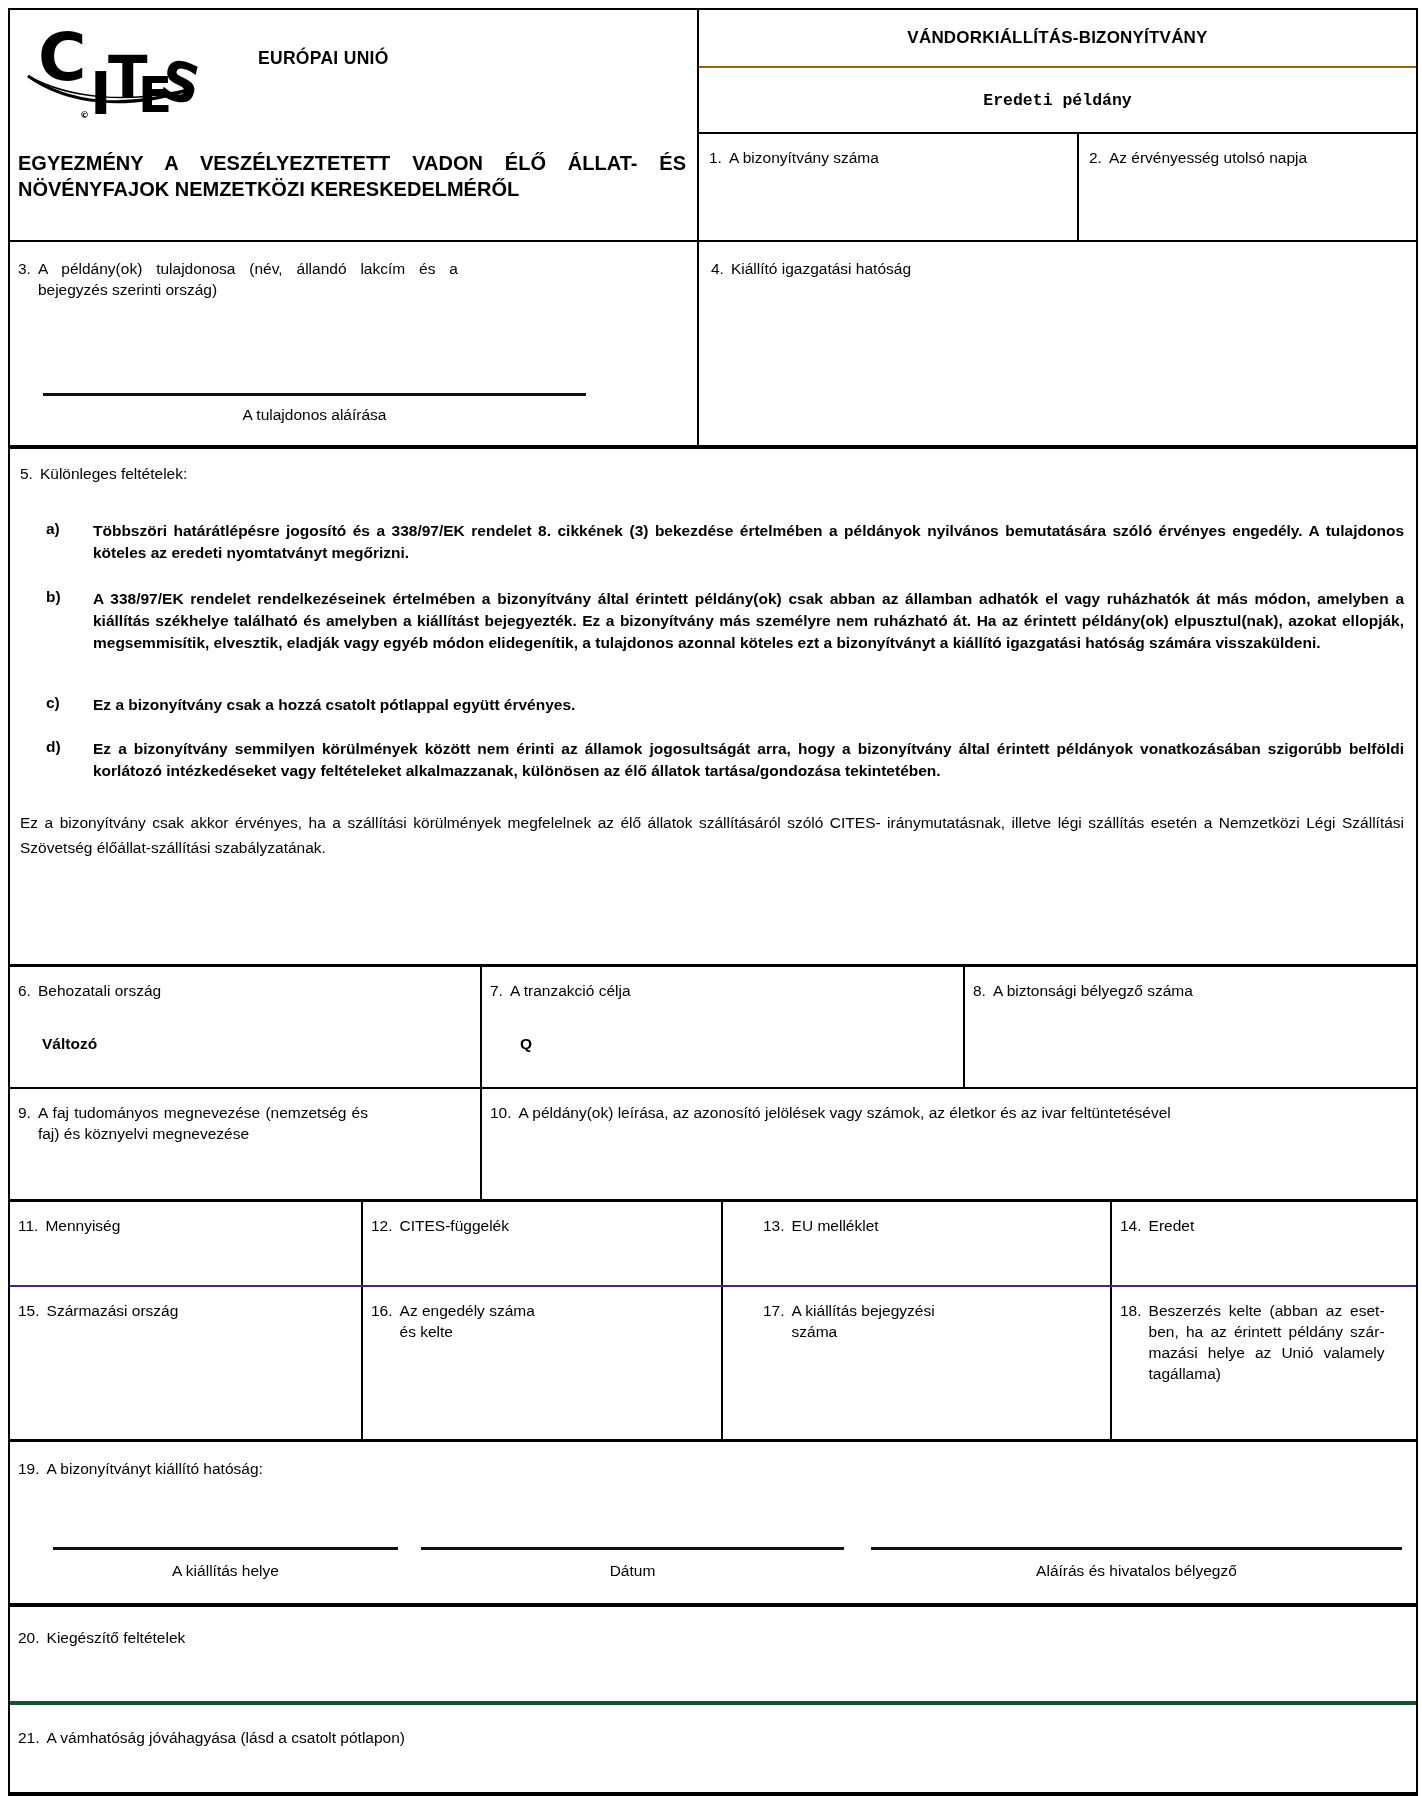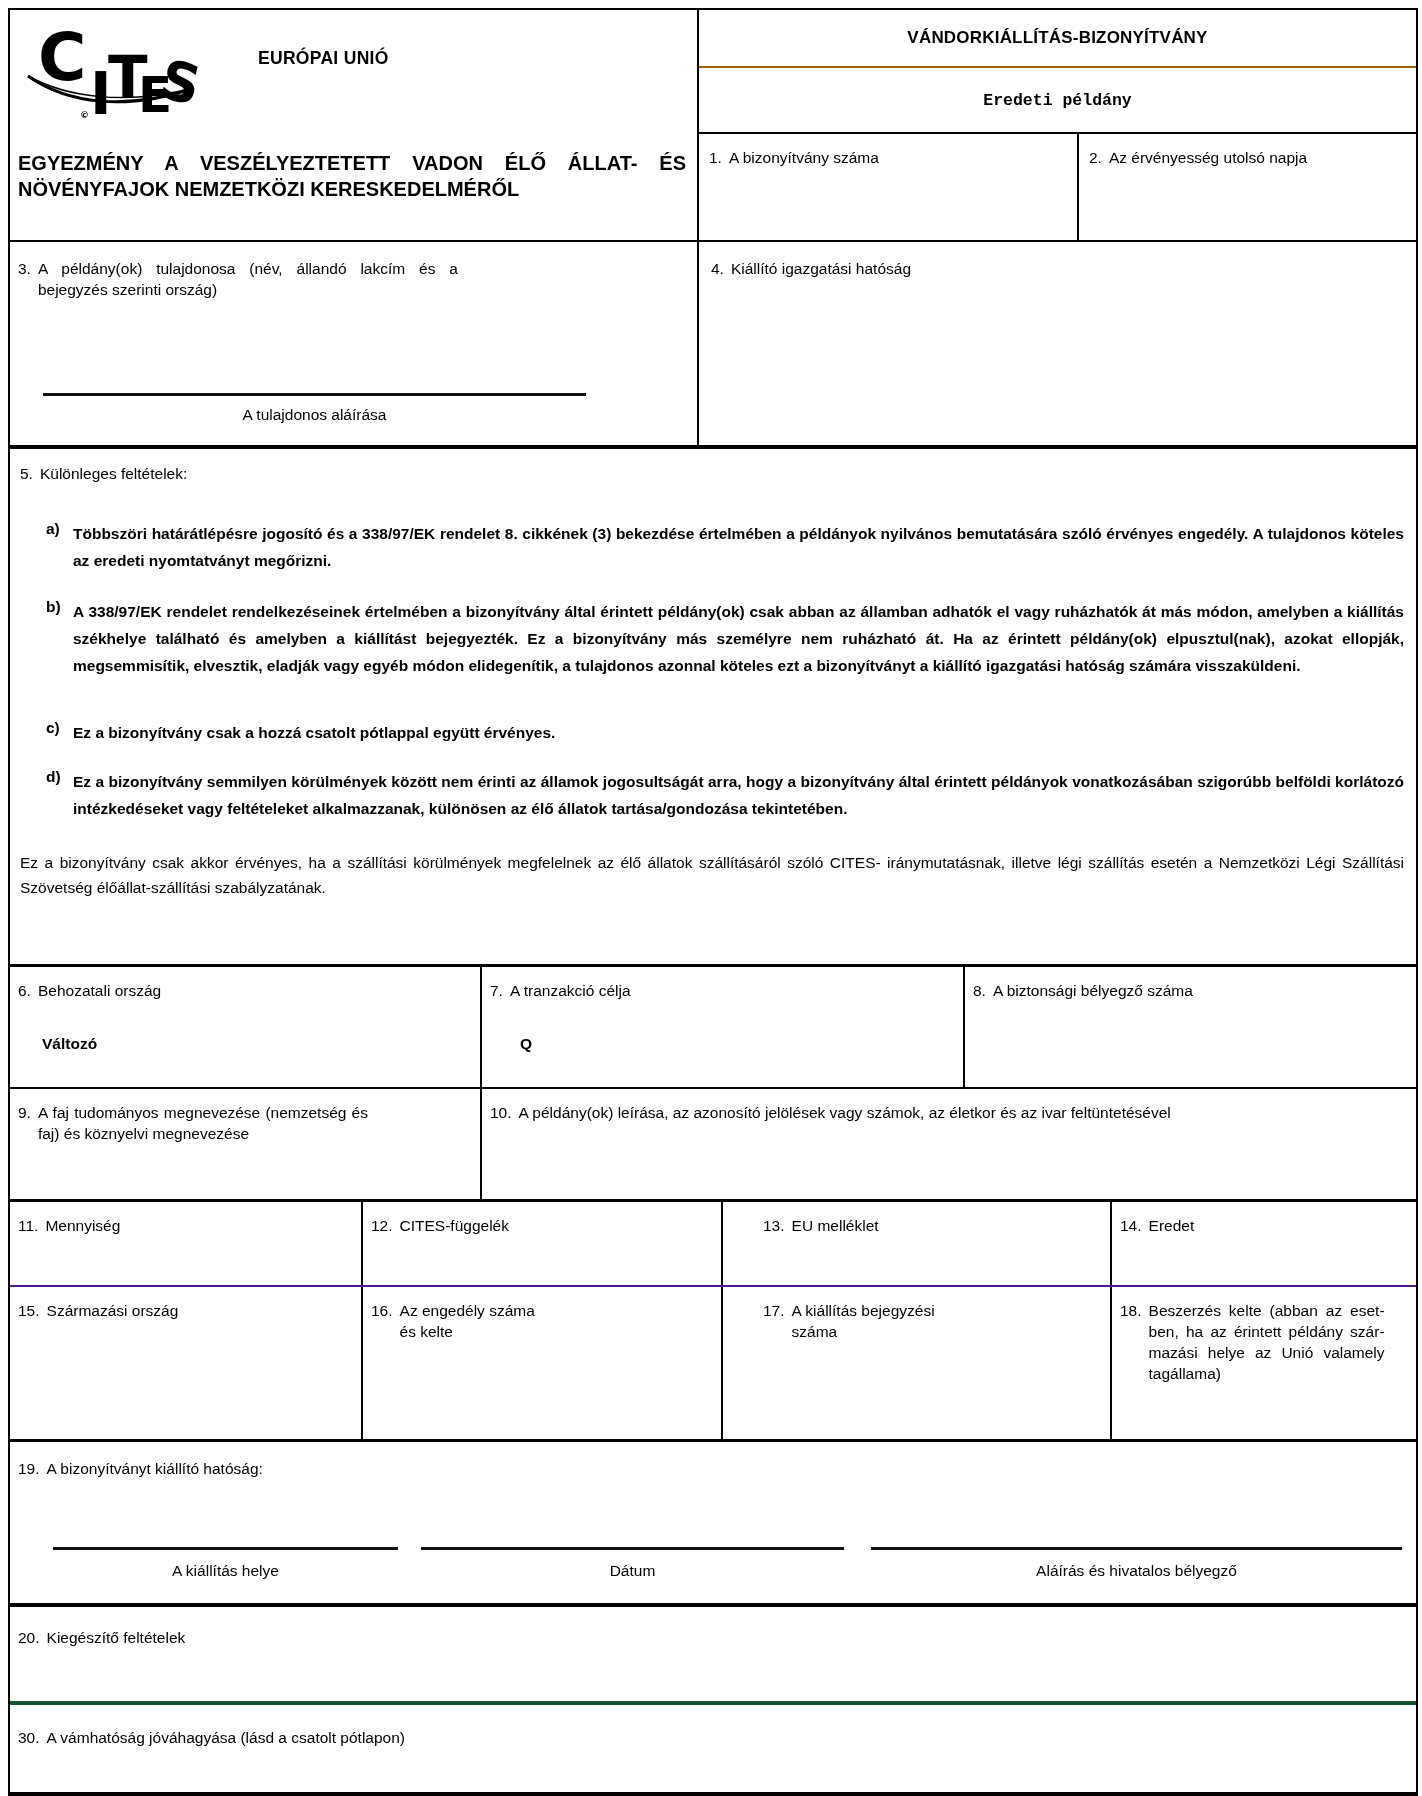--- a/index.html
+++ b/index.html
@@ -24,21 +24,21 @@
   
   .fld{display:flex;align-items:flex-start;font-size:15.5px;line-height:21px;}
   .fld .no{flex:none;margin-right:7px;white-space:nowrap;}
   .jtx{text-align:justify;}
   
   .rowC{top:439px;height:518px;border-bottom:3px solid #000;padding:14px 10px 0 10px;font-size:15.5px;}
   .s5title{display:flex;}
   .s5title .no{margin-right:7px;}
   .para{display:flex;margin-left:26px;font-weight:bold;}
   .para .mk{flex:none;width:27px;}
-  .para .tx{flex:1;text-align:justify;line-height:27px;padding-right:2px;}
+  .para .tx{flex:1;text-align:justify;line-height:22px;padding-right:2px;margin-left:20px;}
   .mt-a{margin-top:36px;}
   .mt-b{margin-top:24px;}
   .mt-c{margin-top:40px;}
   .mt-d{margin-top:22px;}
   .s5footer{margin-top:28px;line-height:25px;text-align:justify;padding-right:2px;}
   
   .rowD{top:957px;height:122px;border-bottom:2px solid #000;display:flex;}
   .rowD .c1{width:472px;border-right:2px solid #000;}
   .rowD .c2{width:483px;border-right:2px solid #000;}
   .rowD .c3{flex:1;}
@@ -271,18 +271,18 @@
 
   <div class="row rowI">
     <div class="fld">
       <span class="no">20.</span>
       <span>Kiegészítő feltételek</span>
     </div>
   </div>
 
   <div class="row rowJ">
     <div class="fld">
-      <span class="no">30.</span>
+      <span class="no">21.</span>
       <span>A vámhatóság jóváhagyása (lásd a csatolt pótlapon)</span>
     </div>
   </div>
 
 </div>
 
 </body></html>

